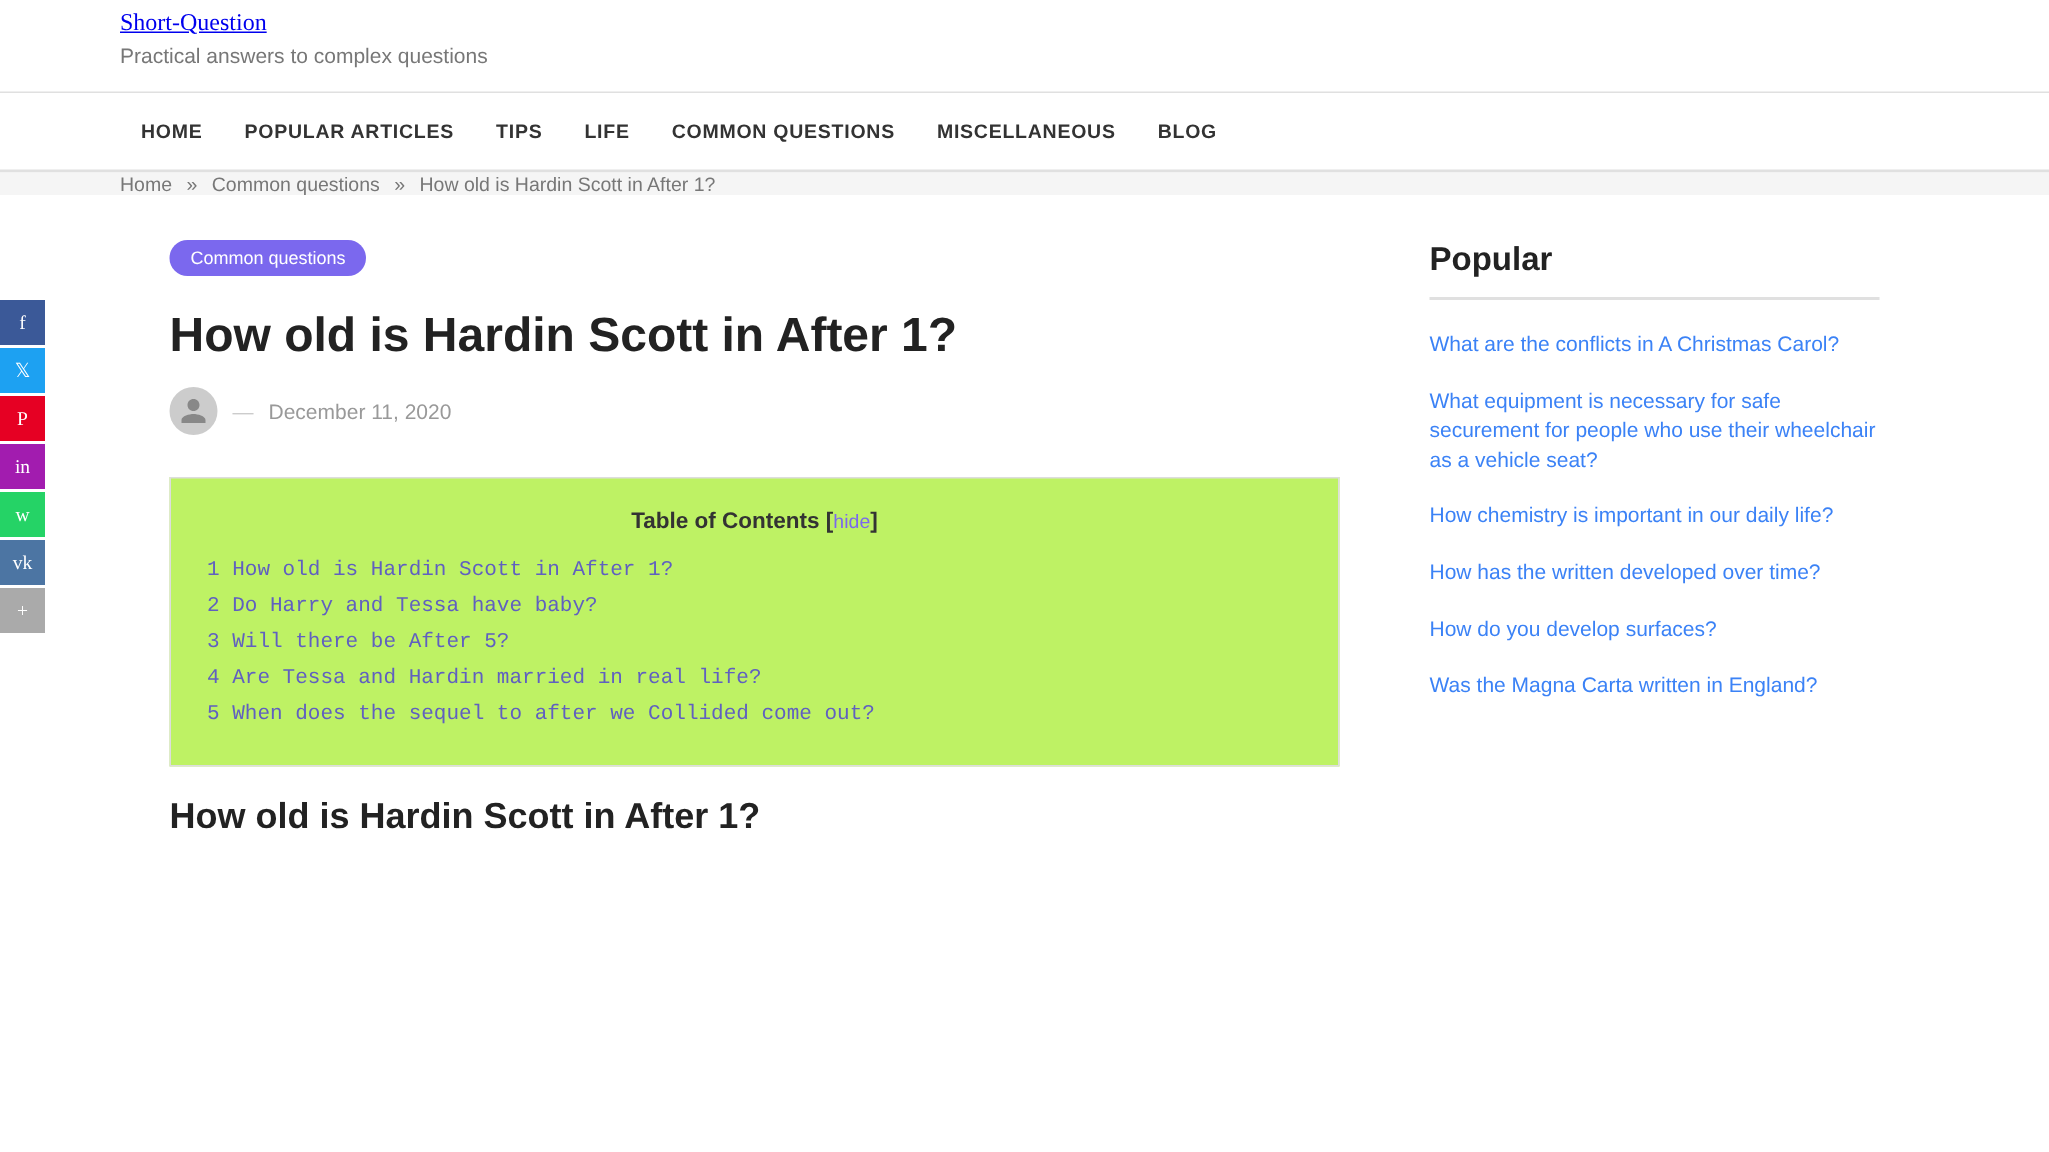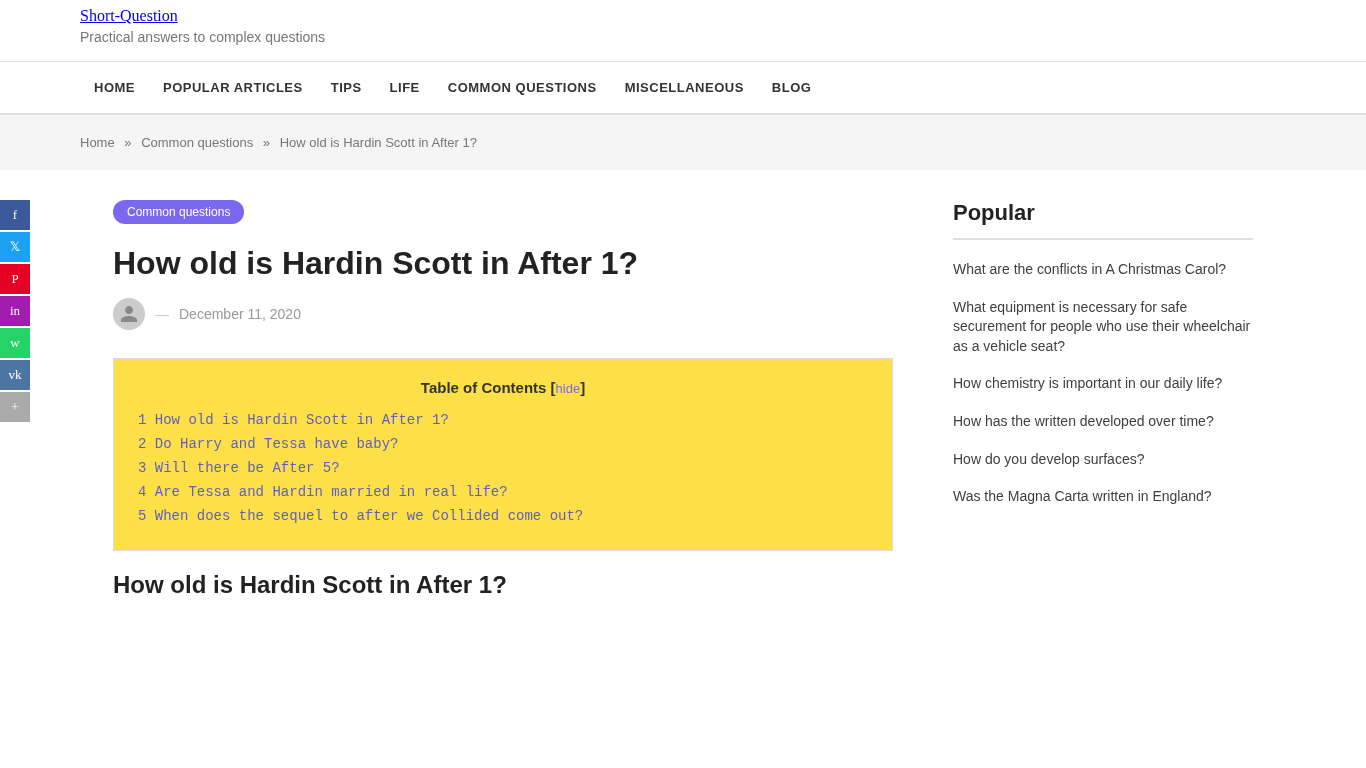--- a/index.html
+++ b/index.html
@@ -7,21 +7,21 @@
 
     
     .site-header { padding: 7px 80px 16px; border-bottom: 1px solid #e0e0e0; }
     .site-tagline { font-size: 14px; color: #777; margin-top: 4px; font-family: Arial, sans-serif; }
 
     
     .main-nav { background: #fff; border-bottom: 2px solid #e0e0e0; padding: 0 80px; display: flex; align-items: center; }
     .main-nav a { display: inline-block; padding: 18px 14px; font-size: 13px; font-weight: 600; color: #333; text-decoration: none; letter-spacing: 0.5px; font-family: Arial, sans-serif; text-transform: uppercase; }
 
     
-    .breadcrumb { background: #f5f5f5; padding: 20px 80px; font-size: 13px; color: #777; font-family: Arial, sans-serif; }
+    .breadcrumb { background: #f5f5f5; padding: 0 80px; font-size: 13px; color: #777; font-family: Arial, sans-serif; }
     .breadcrumb a { color: #777; text-decoration: none; }
     .breadcrumb .sep { margin: 0 6px; }
 
     
     .page-body { display: flex; max-width: 1300px; margin: 0 auto; padding: 30px 80px 40px; gap: 60px; }
 
     
     .social-sidebar { position: fixed; left: 0; top: 200px; display: flex; flex-direction: column; gap: 2px; z-index: 100; }
     .social-btn { width: 30px; height: 30px; display: flex; align-items: center; justify-content: center; font-size: 13px; color: #fff; cursor: pointer; }
     .social-fb { background: #3b5998; }
@@ -41,37 +41,37 @@
     
     .article-title { font-size: 32px; font-weight: 700; color: #222; margin-bottom: 16px; font-family: Arial, sans-serif; line-height: 1.2; }
 
     
     .author-row { display: flex; align-items: center; gap: 10px; margin-bottom: 28px; color: #999; font-size: 14px; font-family: Arial, sans-serif; }
     .author-avatar { width: 32px; height: 32px; border-radius: 50%; background: #ccc; display: flex; align-items: center; justify-content: center; }
     .author-avatar svg { width: 20px; height: 20px; fill: #888; }
     .author-dash { color: #ccc; }
 
     
-    .toc-box { border: 1px solid #ddd; padding: 20px 24px; background: #fde047; }
+    .toc-box { border: 1px solid #ddd; padding: 20px 24px; background: #bef264; }
     .toc-title { font-size: 15px; font-weight: 600; text-align: center; margin-bottom: 14px; font-family: Arial, sans-serif; color: #333; }
     .toc-title .hide-link { color: #7b68ee; font-size: 13px; font-weight: normal; text-decoration: none; }
     .toc-list { list-style: none; }
     .toc-list li { margin-bottom: 6px; }
     .toc-list a { color: #6060c0; font-size: 14px; text-decoration: none; font-family: Liberation Mono, monospace; }
 
     
     .section-heading { font-size: 24px; font-weight: 700; color: #222; margin-top: 20px; font-family: Arial, sans-serif; }
 
     
     .sidebar { width: 300px; flex-shrink: 0; }
     .sidebar-section-title { font-size: 22px; font-weight: 700; color: #222; margin-bottom: 12px; font-family: Arial, sans-serif; }
     .sidebar-divider { border: none; border-top: 2px solid #e0e0e0; margin-bottom: 20px; }
     .sidebar-links { list-style: none; }
     .sidebar-links li { margin-bottom: 18px; }
-    .sidebar-links a { color: #404040; font-size: 14px; text-decoration: none; font-family: Arial, sans-serif; line-height: 1.4; }
+    .sidebar-links a { color: #3b82f6; font-size: 14px; text-decoration: none; font-family: Arial, sans-serif; line-height: 1.4; }
   </style>
 </head>
 <body>
 
 <div class="social-sidebar">
   <div class="social-btn social-fb">f</div>
   <div class="social-btn social-tw">𝕏</div>
   <div class="social-btn social-pi">P</div>
   <div class="social-btn social-li">in</div>
   <div class="social-btn social-wa">w</div>

